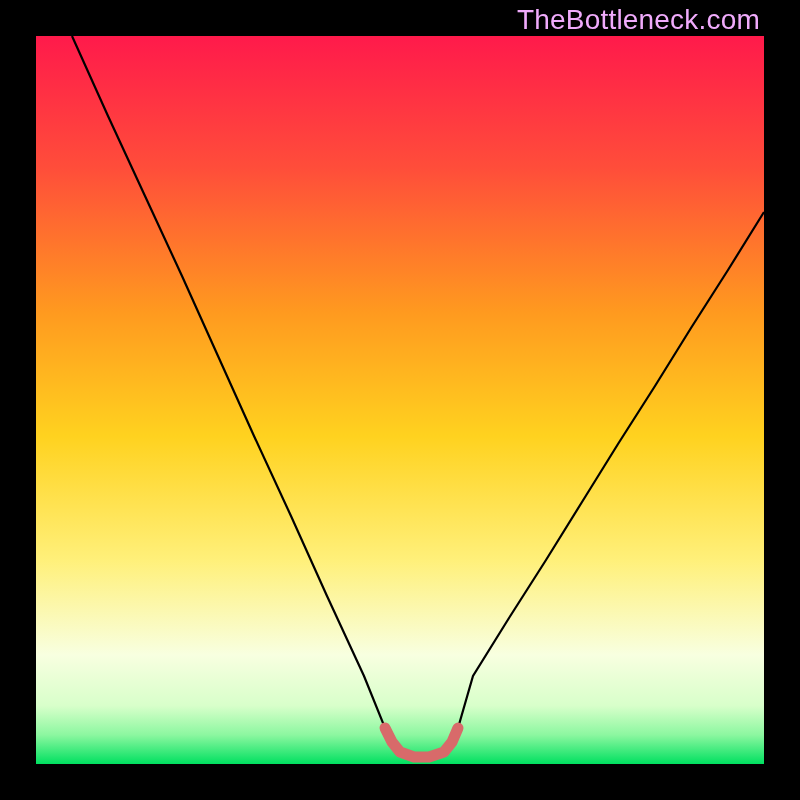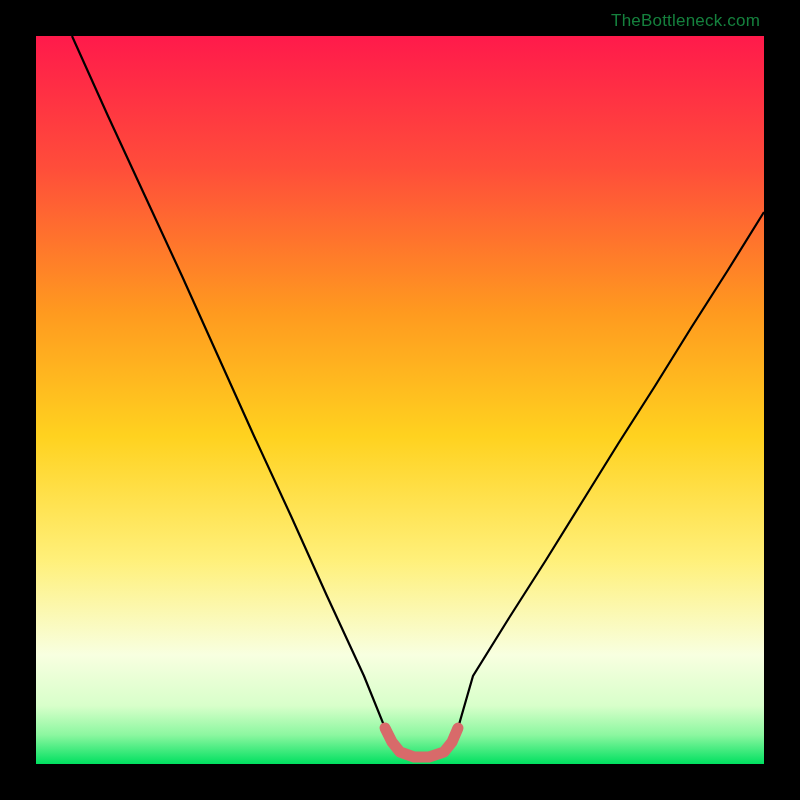--- a/index.html
+++ b/index.html
@@ -34,24 +34,24 @@
   }
   .curve {
     position: absolute;
     left: 0;
     top: 0;
     width: 100%;
     height: 100%;
   }
   .watermark {
     position: absolute;
-    top: 11px;
+    top: 4px;
     right: 40px;
-    color: #15803d;
-    font-size: 17px;
+    color: #f0abfc;
+    font-size: 28px;
     font-weight: 500;
     letter-spacing: 0.2px;
   }
 </style>
 </head>
 <body>
 
 <div class="frame">
 
   <div class="plot-area">

